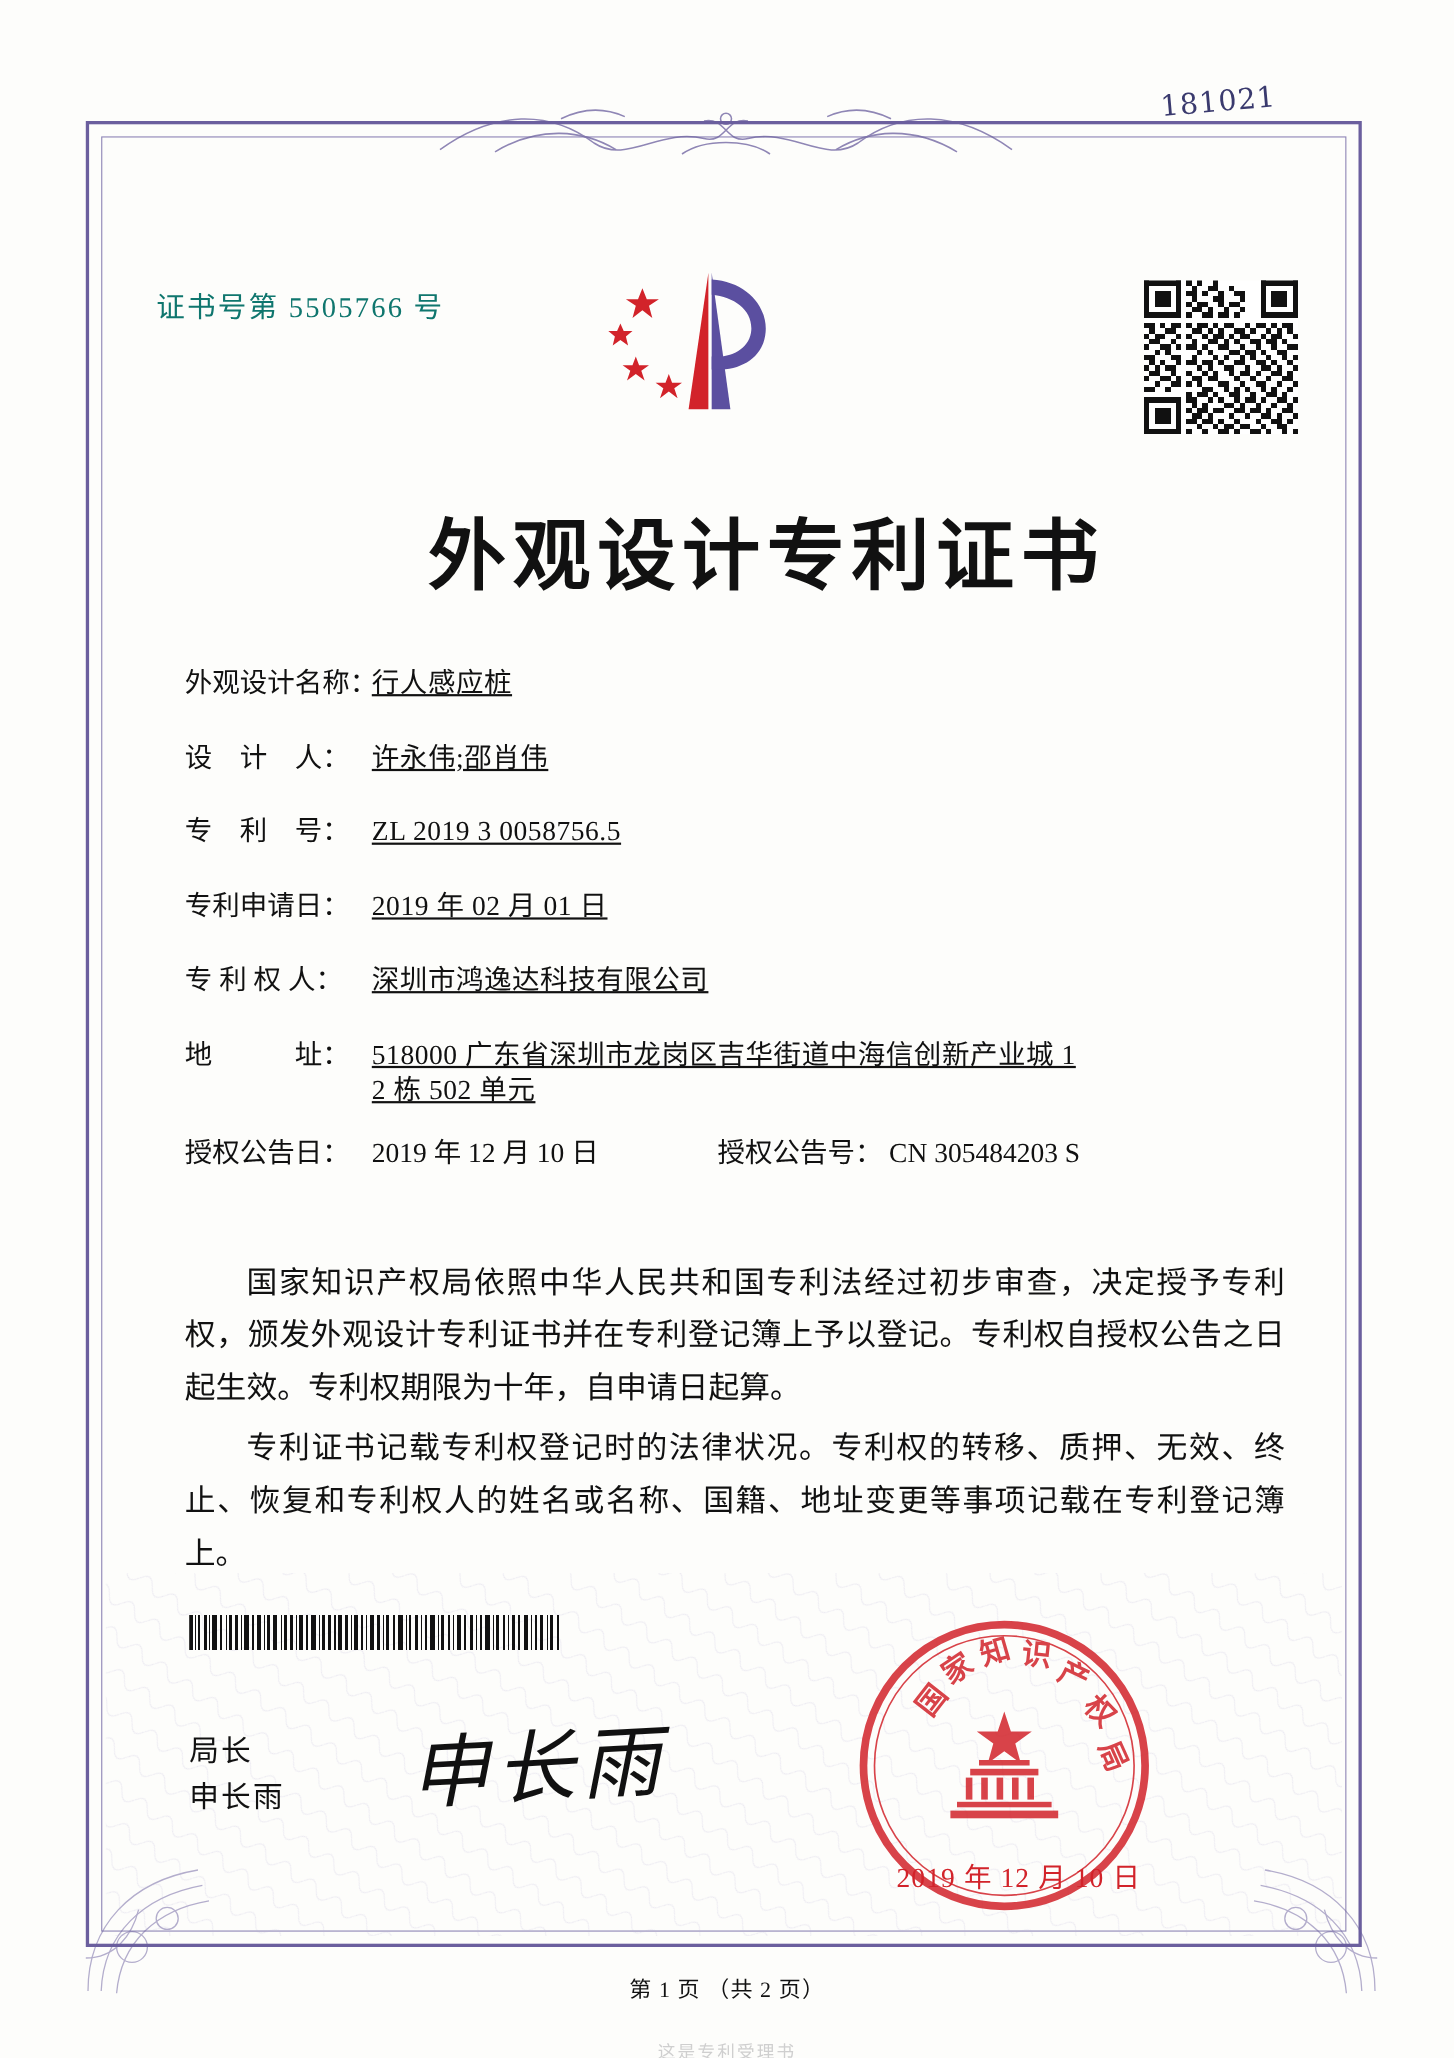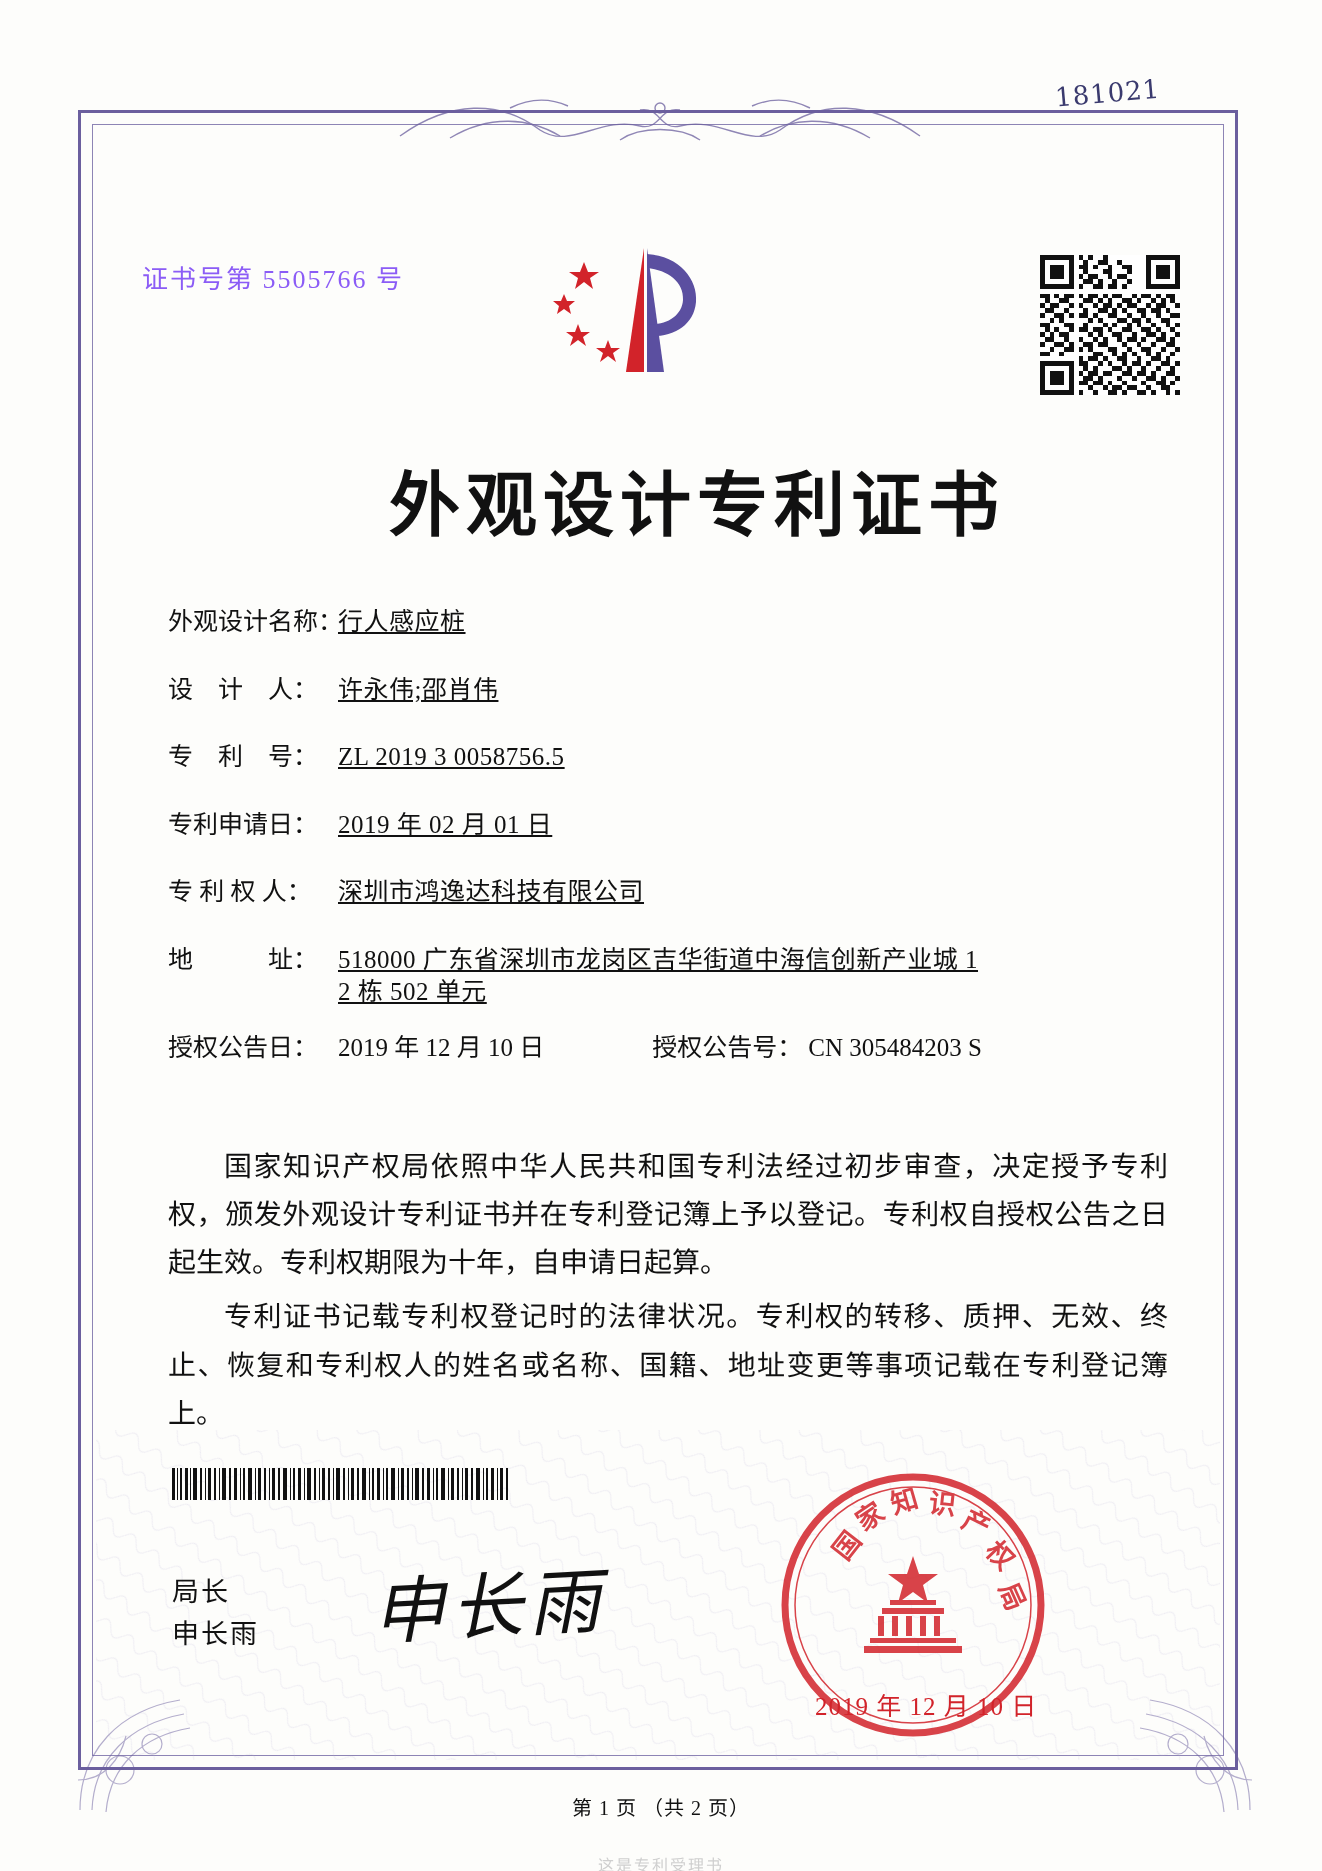--- a/index.html
+++ b/index.html
@@ -81,21 +81,21 @@
     transform: rotate(-5deg);
     letter-spacing: 1px;
   }
 
   
   .cert-no {
     position: absolute;
     left: 142px;
     top: 258px;
     font-size: 26px;
-    color: #8b5cf6;
+    color: #0f766e;
     letter-spacing: 2px;
     white-space: nowrap;
   }
   .logo {
     position: absolute;
     left: 548px;
     top: 240px;
     width: 180px;
     height: 140px;
   }

